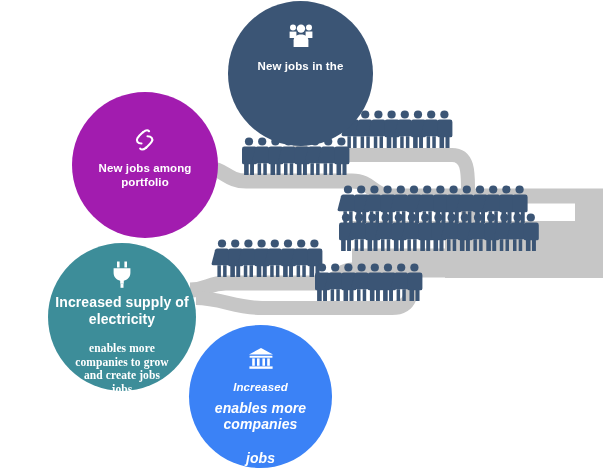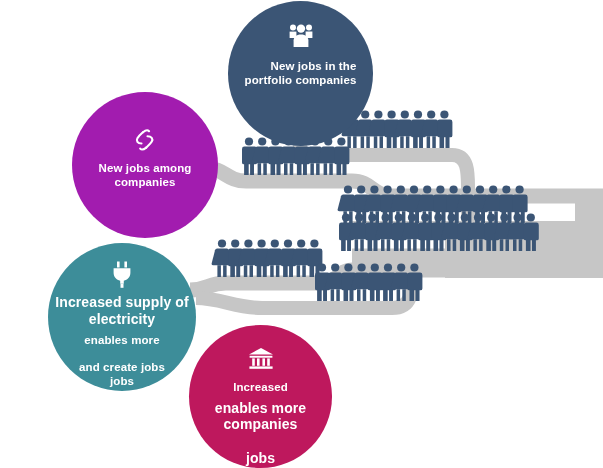--- a/index.html
+++ b/index.html
@@ -57,21 +57,21 @@
     left:72px; top:92px; width:146px; height:146px;
     padding-top:36px;
   }
   #node-suppliers .node-title{font-size:11.5px;margin-top:10px;}
 
   #node-electricity{
     left:48px; top:243px; width:148px; height:148px;
     padding-top:18px;
   }
   #node-electricity .node-title{font-size:14px;margin-top:6px;}
-  #node-electricity .node-sub{font-size:11.5px;margin-top:7px;}
+  #node-electricity .node-sub{font-size:11.5px;margin-top:15px;font-family:Liberation Serif, serif;}
 
   #node-finance{
     left:189px; top:325px; width:143px; height:143px;
     padding-top:22px;
   }
   #node-finance .node-title{font-size:11.5px;margin-top:11px;}
   #node-finance .node-sub{font-size:14px;margin-top:5px;line-height:1.2;}
 </style>
 </head>
 <body>
@@ -195,55 +195,55 @@
     <span class="node-icon">
       <svg width="26" height="24" viewBox="0 0 26 24" xmlns="http://www.w3.org/2000/svg">
         <g fill="none" stroke="#ffffff" stroke-width="2.1" stroke-linecap="round">
           <path d="M9.5 15.5 C 5.5 15.5 4 12.8 5.4 10.2 C 6.6 8 9 6 11 4.2"></path>
           <path d="M11 4.2 C 13.2 2.4 15.6 1.6 17 3.2"></path>
           <path d="M15.5 8.2 C 19.5 8.2 21.3 11 19.8 13.6 C 18.6 15.8 16.2 17.8 14.2 19.6"></path>
           <path d="M14.2 19.6 C 12 21.4 9.6 22.2 8.2 20.6"></path>
         </g>
       </svg>
     </span>
-    <span class="node-title"><span>New jobs among</span><br><span>companies</span></span>
+    <span class="node-title"><span>New jobs among</span><br><span>portfolio</span></span>
   </div>
 
   <div class="node" id="node-portfolio" style="background: rgb(59, 85, 117);">
     <span class="node-icon">
       <svg width="28" height="26" viewBox="0 0 28 26" xmlns="http://www.w3.org/2000/svg">
         <g fill="#ffffff">
           <circle cx="6" cy="4.6" r="3"></circle>
           <path d="M2.6 8.6h6.8v6.4H2.6z"></path>
           <circle cx="22" cy="4.6" r="3"></circle>
           <path d="M18.6 8.6h6.8v6.4h-6.8z"></path>
           <circle cx="14" cy="5.6" r="4.2"></circle>
           <path d="M14 11.4c-4.7 0-7.4 2.5-7.4 6.1V24h14.8v-6.5c0-3.6-2.7-6.1-7.4-6.1z"></path>
         </g>
       </svg>
     </span>
-    <span class="node-title"><span>New jobs in the</span><br><span>portfolio companies</span></span>
+    <span class="node-title"><span>New jobs in the</span><br></span>
   </div>
 
   <div class="node" id="node-electricity" style="background: rgb(61, 141, 153);">
     <span class="node-icon">
       <svg width="24" height="27" viewBox="0 0 24 27" xmlns="http://www.w3.org/2000/svg">
         <g fill="#ffffff">
           <rect x="7" y="0.5" width="2.6" height="6"></rect>
           <rect x="14.4" y="0.5" width="2.6" height="6"></rect>
           <path d="M3.6 7.2h16.8v4.6c0 4.2-3 7.4-6.6 7.9v3.1h-3.6v-3.1c-3.6-.5-6.6-3.7-6.6-7.9z"></path>
           <rect x="10.5" y="22.8" width="3" height="4"></rect>
         </g>
       </svg>
     </span>
     <span class="node-title"><span>Increased supply of</span><br><span>electricity</span></span>
-    <span class="node-sub"><span>enables more</span><br><br><span>and create jobs</span><br><span>jobs</span></span>
-  </div>
-
-  <div class="node" id="node-finance" style="background: #be185d;">
+    <span class="node-sub"><span>enables more</span><br><span>companies to grow</span><br><span>and create jobs</span><br><span>jobs</span></span>
+  </div>
+
+  <div class="node" id="node-finance" style="background: #3b82f6; font-style: italic;">
     <span class="node-icon">
       <svg width="26" height="23" viewBox="0 0 26 23" xmlns="http://www.w3.org/2000/svg">
         <g fill="#ffffff">
           <path d="M13 1 L25 7.4 H1 Z"></path>
           <rect x="1.6" y="8.8" width="22.8" height="1.9"></rect>
           <rect x="4.2" y="11.4" width="2.6" height="7.4"></rect>
           <rect x="9" y="11.4" width="2.6" height="7.4"></rect>
           <rect x="14.4" y="11.4" width="2.6" height="7.4"></rect>
           <rect x="19.2" y="11.4" width="2.6" height="7.4"></rect>
           <rect x="1.4" y="19.4" width="23.2" height="2.4"></rect>

